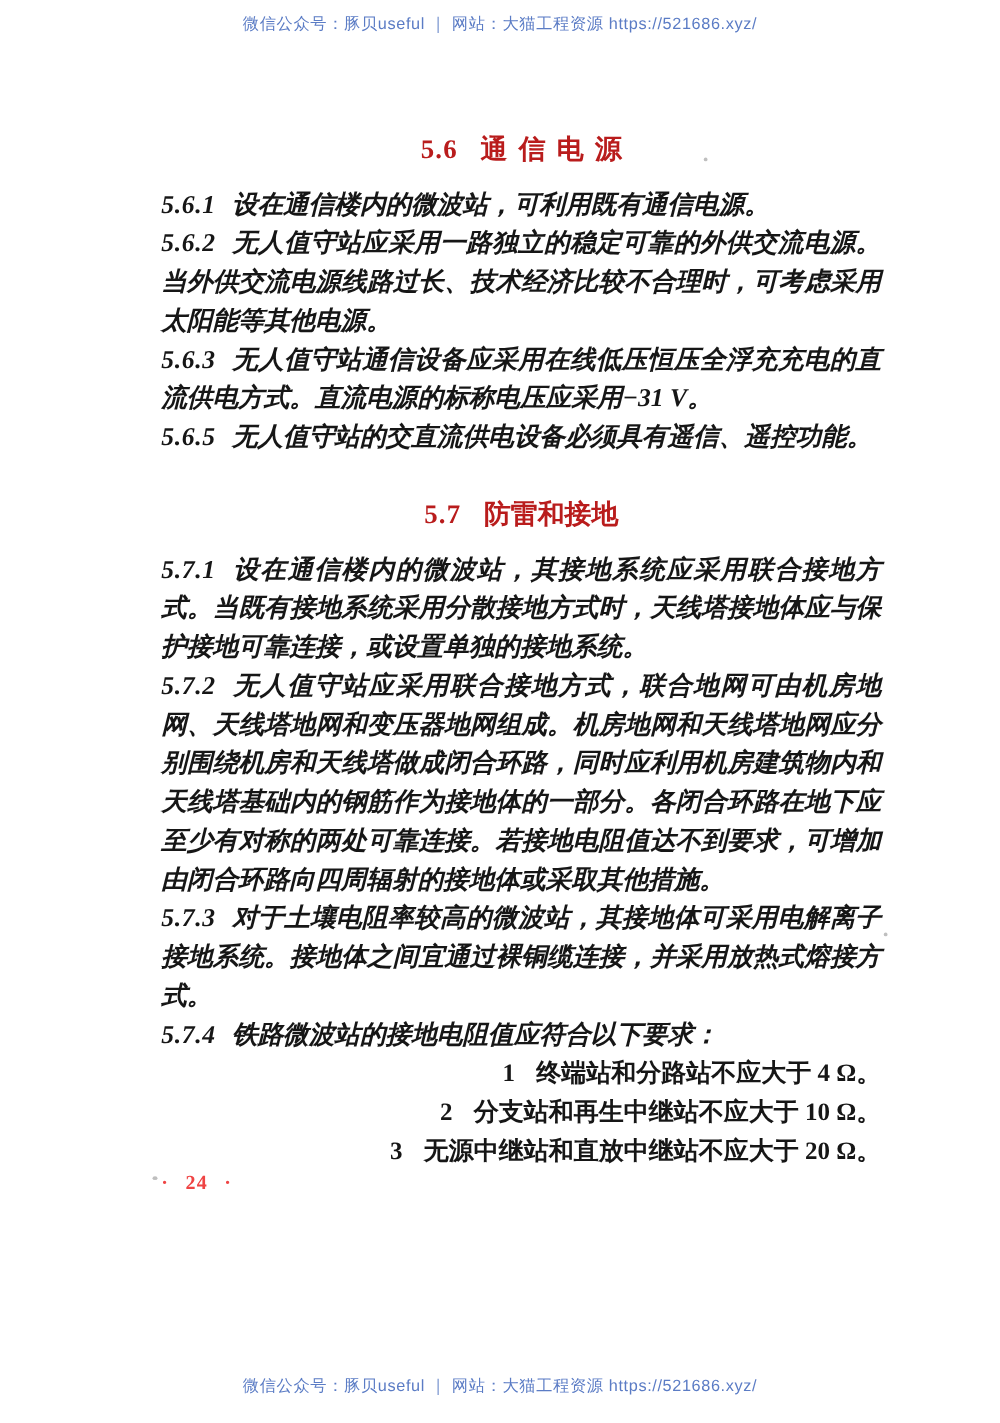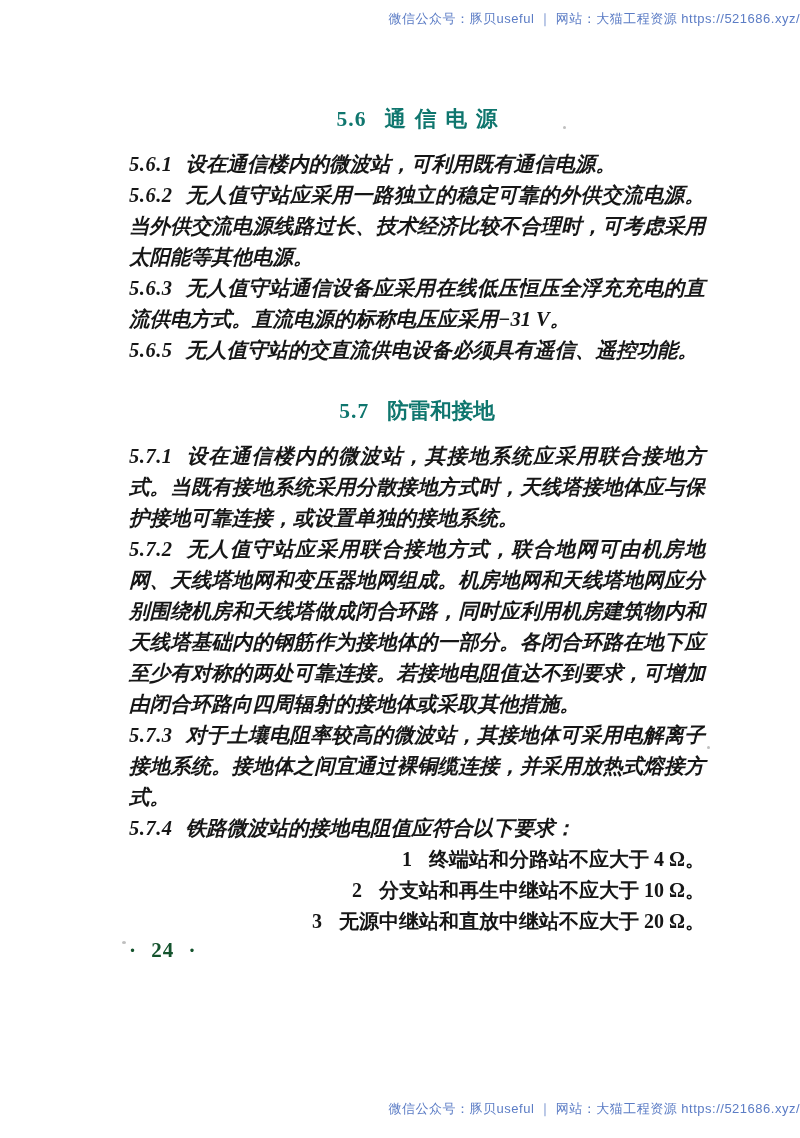--- a/index.html
+++ b/index.html
@@ -12,21 +12,21 @@
     height: 1138px;
     background: #ffffff;
     overflow: hidden;
     font-family: "Liberation Serif", "DejaVu Serif", serif;
     color: #161616;
   }
   .watermark {
     position: absolute;
     left: 0;
     width: 100%;
-    text-align: right;
+    text-align: center;
     font-size: 13px;
     letter-spacing: 0.5px;
     color: #5b7cc5;
     font-family: "Liberation Sans", "DejaVu Sans", sans-serif;
   }
   .watermark.top { top: 10px; }
   .watermark.bottom { top: 1100px; }
 
   .content {
     position: absolute;
@@ -34,21 +34,21 @@
     top: 102px;
     width: 576px;
   }
 
   h2.section {
     font-size: 21.5px;
     font-weight: 700;
     text-align: center;
     margin: 0 0 13px 0;
     line-height: 34px;
-    color: #0f766e;
+    color: #b91c1c;
   }
   h2.section .sec-num {
     margin-right: 18px;
     letter-spacing: 1px;
   }
   h2.section.spread .sec-title {
     letter-spacing: 0.42em;
     margin-right: -0.42em; 
   }
   h2.section.second { margin-top: 28px; }
@@ -76,26 +76,26 @@
     margin: 0;
     padding-left: 41px;
     text-align: right;
   }
   p.li .inum {
     font-weight: 700;
     margin-right: 17px;
   }
 
   .pagenum {
-    font-size: 21px;
+    font-size: 16px;
     font-weight: 600;
     margin-top: 1px;
     word-spacing: 8px;
     letter-spacing: 1px;
-    color: #14532d;
+    color: #ef4444;
   }
 
   .speckle {
     position: absolute;
     background: #8a8a8a;
     border-radius: 50%;
     opacity: 0.55;
   }
   .speckle.s1 { left: 122px; top: 941px; width: 4px; height: 3px; }
   .speckle.s2 { left: 707px; top: 746px; width: 3px; height: 3px; }

